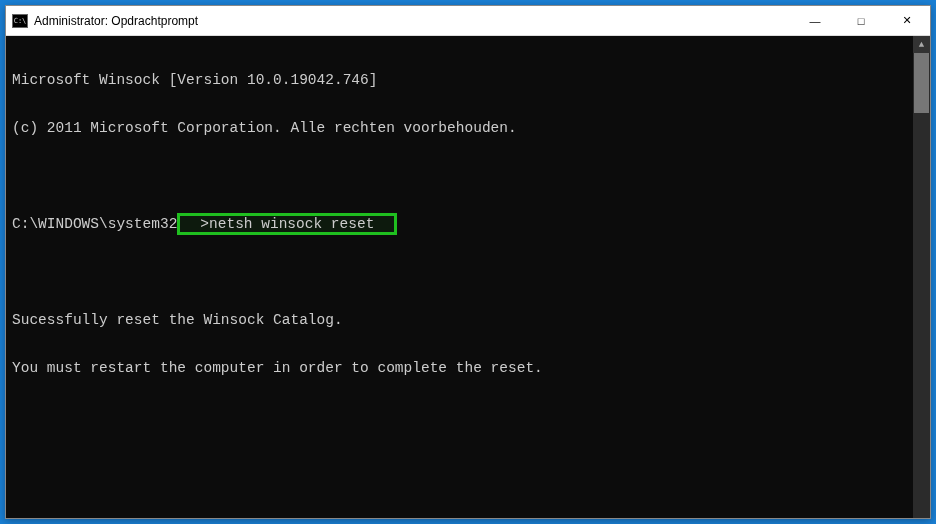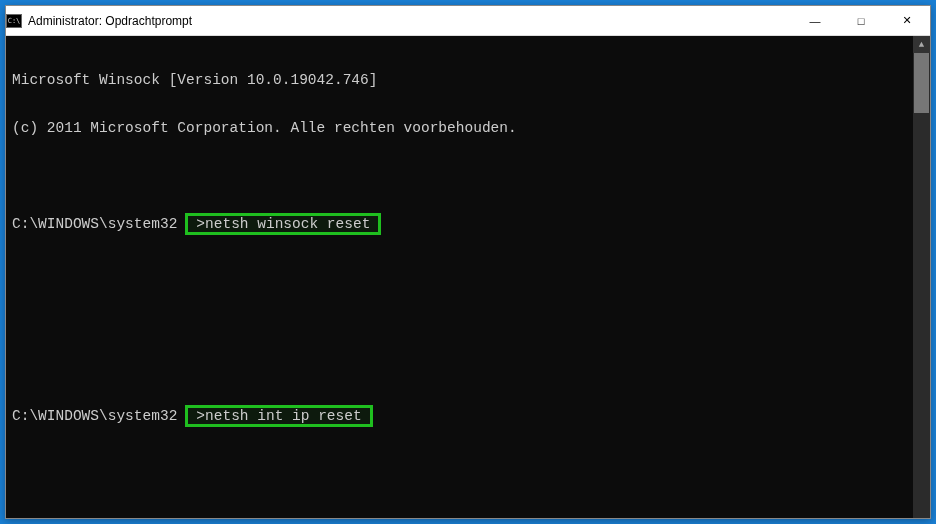--- a/index.html
+++ b/index.html
@@ -16,20 +16,21 @@
     border: 1px solid #888;
     display: flex;
     flex-direction: column;
     box-shadow: 0 2px 8px rgba(0,0,0,0.3);
   }
   .titlebar {
     height: 30px;
     background: #fff;
     display: flex;
     align-items: center;
+    padding-left: 6px;
     border-bottom: 1px solid #ddd;
   }
   .titlebar-icon {
     width: 16px;
     height: 14px;
     background: #000;
     border: 1px solid #666;
     margin-right: 6px;
     position: relative;
     display: flex;
@@ -101,22 +102,22 @@
     color: #aaa;
     font-size: 9px;
     background: #333;
   }
   .scroll-arrow.top { top: 0; }
   .line { white-space: pre; }
   .highlight {
     border: 3px solid #1fbf1f;
     background: rgba(31,191,31,0.08);
     display: inline-block;
-    padding: 0 8px;
-    margin: -3px 8px;
+    padding: 0 20px;
+    margin: -3px 0;
     position: relative;
   }
   .blank { height: 16px; }
 </style>
 </head>
 <body>
 
 <div class="window">
   <div class="titlebar">
     <div class="titlebar-icon"></div>
@@ -127,23 +128,24 @@
       <div class="win-btn close">✕</div>
     </div>
   </div>
 
   <div class="terminal">
     <div class="line">Microsoft Winsock [Version 10.0.19042.746]</div>
     <div class="line">(c) 2011 Microsoft Corporation. Alle rechten voorbehouden.</div>
     <div class="blank"></div>
     <div class="line"><span>C:\WINDOWS\system32</span><span class="highlight">&gt;netsh winsock reset</span></div>
     <div class="blank"></div>
+    <div class="line">Sucessfully reset the Winsock Catalog.</div>
+    <div class="line">You must restart the computer in order to complete the reset.</div>
     <div class="blank"></div>
     <div class="blank"></div>
-    <div class="line"><span>C:\WINDOWS\system32</span><span class="highlight">&gt;netsh int ip reset</span></div>
     
 
     <div class="scrollbar">
       <div class="scroll-arrow top">▲</div>
       <div class="scroll-thumb"></div>
     </div>
   </div>
 </div>
 
 </body></html>

